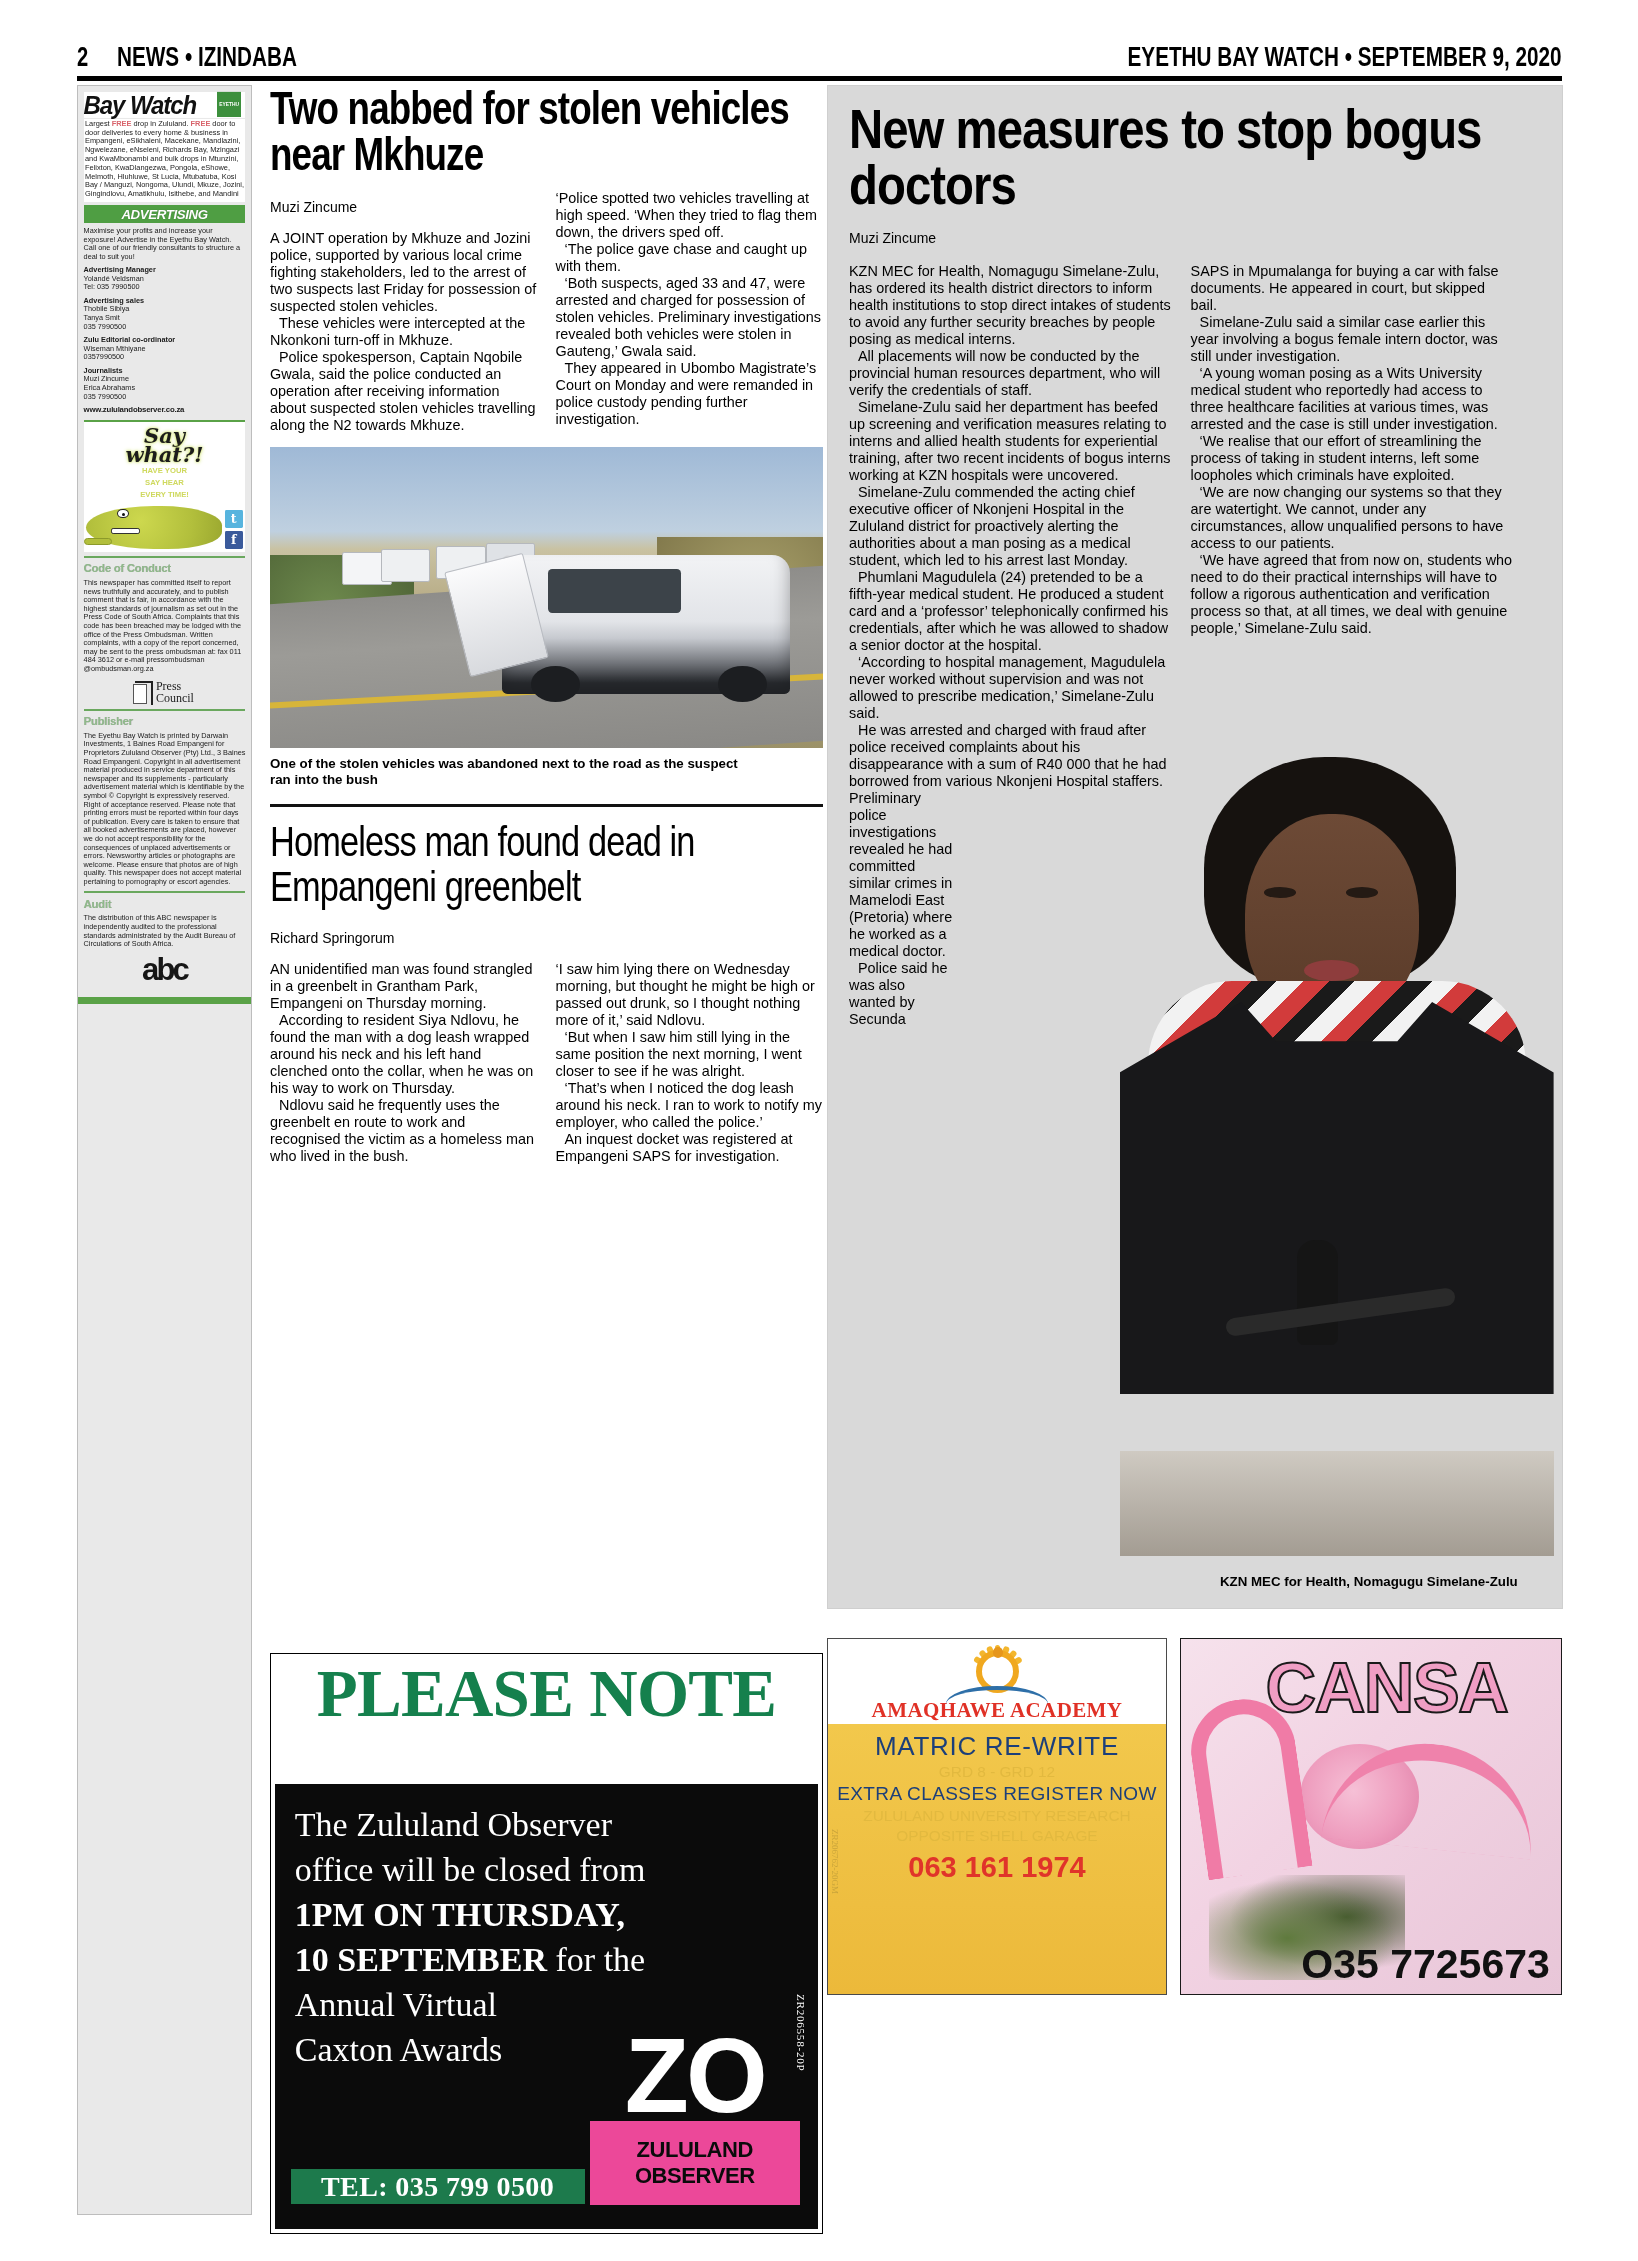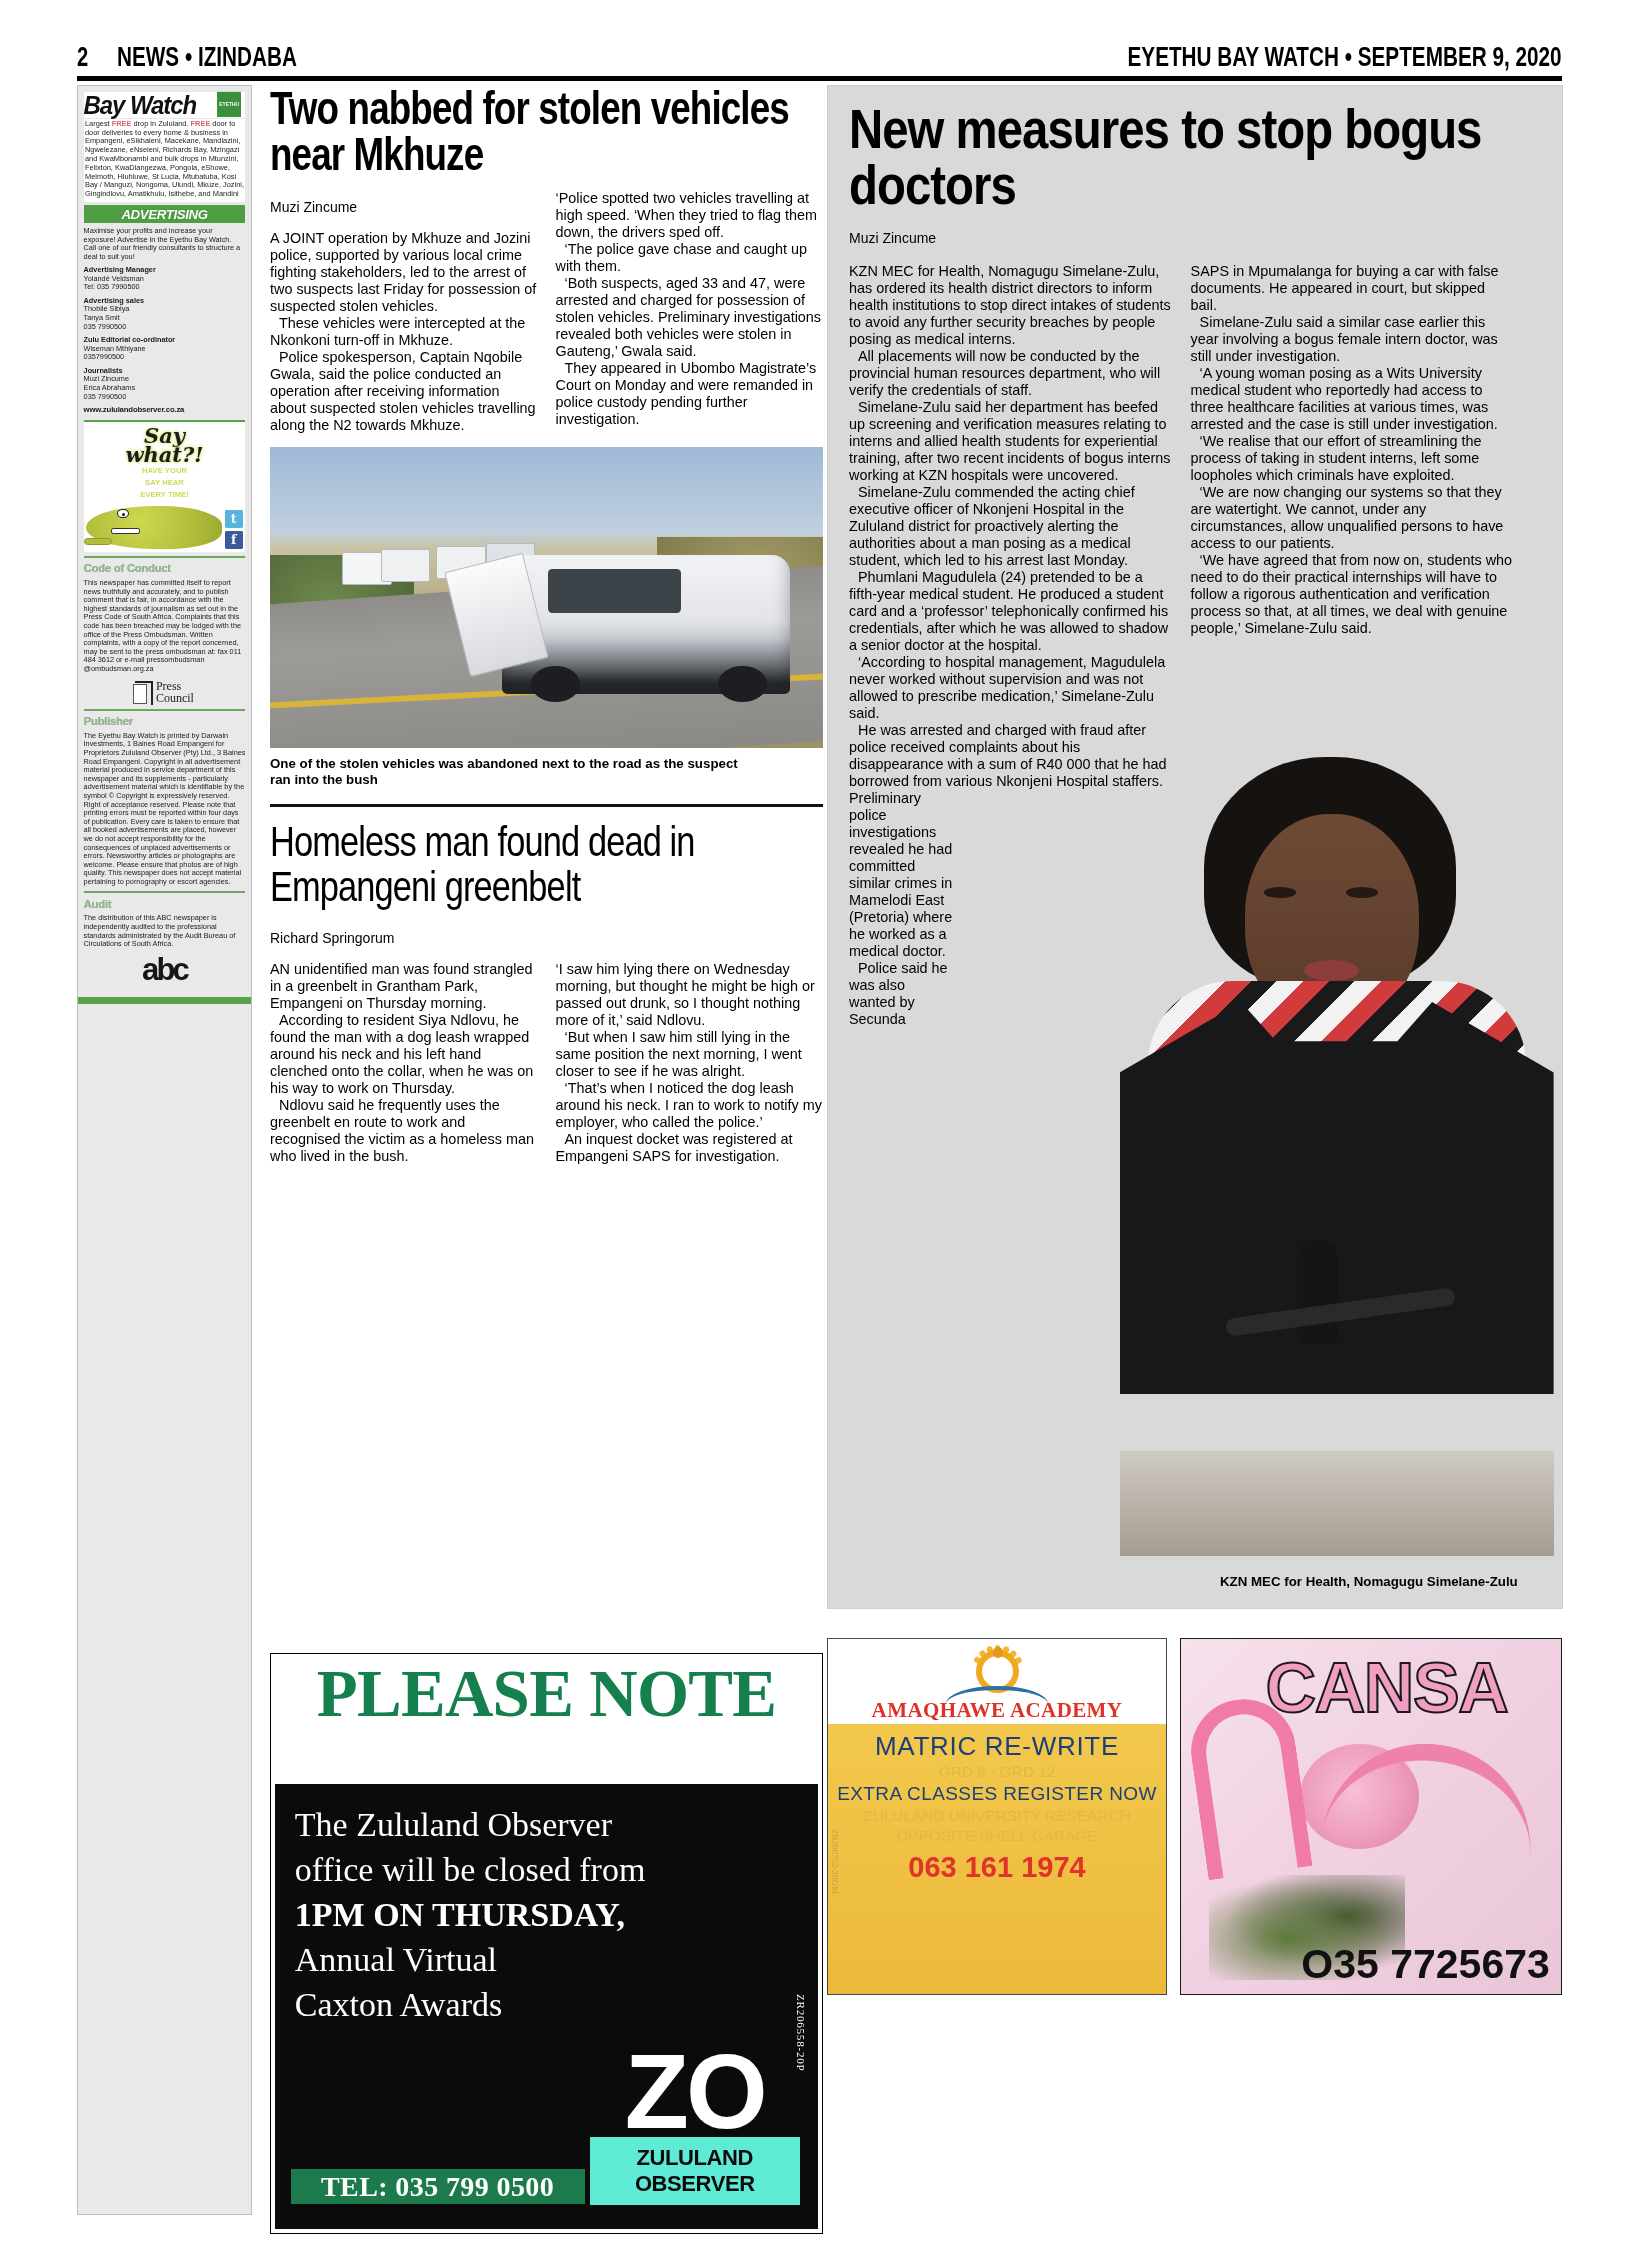--- a/index.html
+++ b/index.html
@@ -225,21 +225,21 @@
     font-weight:bold; font-size:28px; line-height:35px; text-align:center;
     letter-spacing:0.4px;
   }
   .zo-logo { position:absolute; right:18px; bottom:24px; width:210px; text-align:center; }
   .zo-mark {
     font-family:"Liberation Sans", sans-serif; font-weight:bold;
     font-size:105px; line-height:90px; color:#fff; letter-spacing:-2.8px;
   }
   .zo-name {
     font-family:"Liberation Sans", sans-serif; font-weight:bold; font-size:22px;
-    background:#5eead4; color:#0b0b0b; letter-spacing:-0.4px; padding:8px 0;
+    background:#ec4899; color:#0b0b0b; letter-spacing:-0.4px; padding:16px 0;
   }
   .ad-code {
     position:absolute; right:11.2px; top:210px;
     writing-mode:vertical-rl; font-size:11.2px; color:#fff;
     font-family:"Liberation Serif", serif; letter-spacing:0.7px;
   }
 
   
   .ad-amaq {
     position:absolute; left:827px; top:1638px; width:340px; height:357px;
@@ -515,20 +515,21 @@
   </div>
   <div class="mec-caption">KZN MEC for Health, Nomagugu Simelane-Zulu</div>
 </section>
 
 <section class="note-ad">
   <div class="note-title">PLEASE NOTE</div>
   <div class="note-black">
     <div class="note-line">The Zululand Observer</div>
     <div class="note-line">office will be closed from</div>
     <div class="note-line"><b>1PM ON THURSDAY,</b></div>
+    <div class="note-line"><b>10 SEPTEMBER</b><span> for the</span></div>
     <div class="note-line">Annual Virtual</div>
     <div class="note-line">Caxton Awards</div>
 
     <div class="note-tel">TEL: 035 799 0500</div>
     <div class="zo-logo">
       <div class="zo-mark">ZO</div>
       <div class="zo-name">ZULULAND OBSERVER</div>
     </div>
     <div class="ad-code">ZR206558-20P</div>
   </div>

